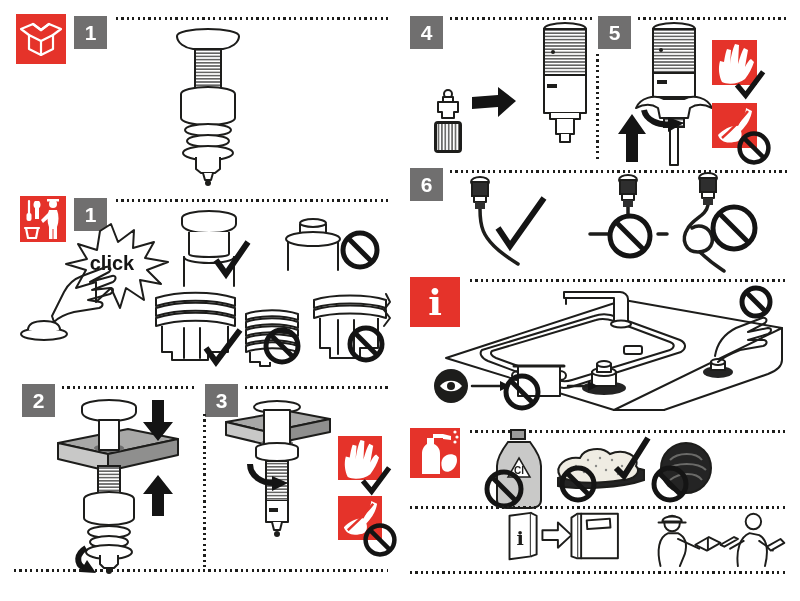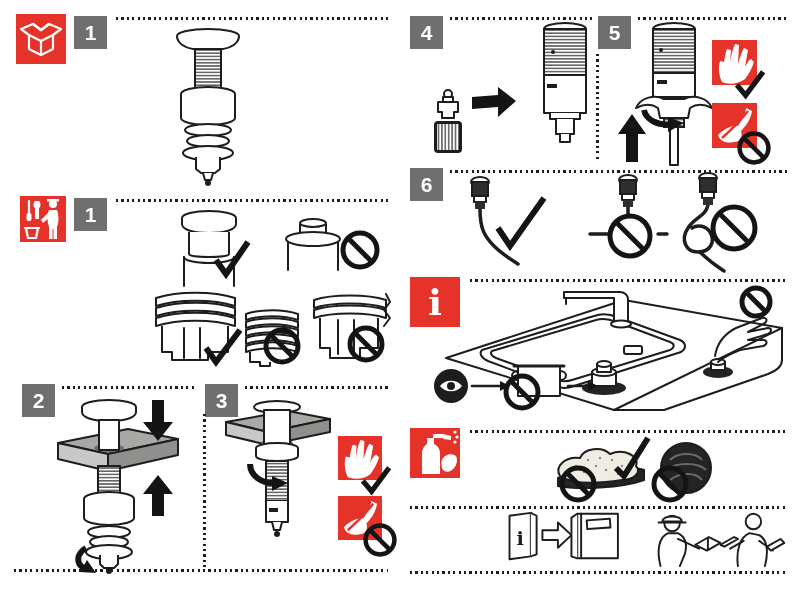--- a/index.html
+++ b/index.html
@@ -89,20 +89,29 @@
     <rect x="27" y="3" width="12" height="2.5" fill="#fff"></rect>
     <path fill="#fff" d="M29,14 L37,14 C39,19 39,26 37,31 L37,43 L33.5,43 L33.5,33 L32.5,33 L32.5,43 L29,43 L29,31 C27,26 27,19 29,14 Z"></path>
     <path fill="#fff" d="M29,16 L21,24 L23,27 L31,20 Z"></path>
   </svg>
 </div>
 <div class="abs badge" style="left:74px;top:198px;width:33px;height:33px;">
       <span>1</span>
     </div>
 <div class="abs dot-h" style="left:116px;top:199px;width:272px;"></div>
 
+<div class="abs" style="left:8px;top:218px;">
+  <svg width="170" height="132" viewBox="0 0 170 132">
+    <ellipse class="s" cx="36" cy="116" rx="23" ry="6"></ellipse>
+    <path class="s" d="M20,112 C20,106 26,103 36,103 C46,103 52,106 52,112"></path>
+    <polygon class="s" points="103,6 110,24 126,12 125,30 146,24 137,40 160,44 139,52 153,66 132,62 136,82 118,70 112,90 103,70 88,84 88,64 68,70 78,52 58,46 79,41 70,26 89,32 92,13"></polygon>
+    <text class="click-txt" x="104" y="52" text-anchor="middle">click</text>
+    <path class="sn" d="M44,98 L56,74 C60,66 66,61 74,58 L98,49 C102,48 104,51 101,54 L82,64 L104,58 C108,57 109,61 105,64 L84,72 L102,70 C106,70 106,74 102,76 L80,82 L92,84 C96,85 95,89 91,90 L66,94 C58,96 50,100 46,104 Z"></path>
+  </svg>
+</div>
 
 <div class="abs" style="left:168px;top:208px;">
   <svg width="84" height="80" viewBox="0 0 84 80">
     <path class="sn" d="M16,49 L16,78 M66,49 L66,78"></path>
     <path class="sn" d="M16,49 A25,6 0 0 0 66,49"></path>
     <ellipse class="s" cx="41" cy="10" rx="27" ry="7"></ellipse>
     <path class="s" d="M14,10 L14,16 C14,22 26,25 41,25 C56,25 68,22 68,16 L68,10"></path>
     <path class="s" d="M21,24 L21,46 C21,50 61,50 61,46 L61,24"></path>
     <path class="chk" d="M48,52 L58,66 L80,34"></path>
   </svg>
@@ -394,20 +403,30 @@
     <path fill="#fff" d="M12,46 L12,26 C12,21 14,18 17,16 L17,10 L23,10 L23,6 L33,6 L33,10 L24,10 L24,16 C28,18 30,21 30,26 L30,46 Z"></path>
     <path fill="#fff" d="M33,6 L41,8 L41,12 L33,11 Z"></path>
     <circle fill="#fff" cx="45" cy="4" r="1.6"></circle>
         <circle fill="#fff" cx="47" cy="9" r="1.6"></circle>
         <circle fill="#fff" cx="45" cy="14" r="1.6"></circle>
     <path fill="#fff" d="M33,30 C36,26 42,25 46,28 C48,32 47,38 42,42 C38,45 33,44 32,40 C31,36 31,33 33,30 Z"></path>
   </svg>
 </div>
 <div class="abs dot-h" style="left:470px;top:430px;width:318px;"></div>
 
+<div class="abs" style="left:480px;top:430px;">
+  <svg width="78" height="80" viewBox="0 0 78 80">
+    <rect x="31" y="0" width="14" height="9" style="fill:#9b9b9a;stroke:#1d1d1b;stroke-width:2"></rect>
+    <path d="M28,12 C22,20 17,28 17,36 L17,70 C17,75 21,78 27,78 L51,78 C57,78 61,75 61,70 L61,36 C61,28 56,20 50,12 Z" style="fill:#c9c9c8;stroke:#1d1d1b;stroke-width:2"></path>
+    <polygon points="39,28 50,47 28,47" style="fill:#fff;stroke:#1d1d1b;stroke-width:1.5"></polygon>
+    <text class="cl-txt" x="39" y="44" text-anchor="middle">Cl</text>
+    <circle class="no-c" cx="24" cy="59" r="17"></circle>
+    <line class="no-c" x1="12" y1="47" x2="36" y2="71"></line>
+  </svg>
+</div>
 <div class="abs" style="left:550px;top:430px;">
   <svg width="105" height="72" viewBox="0 0 105 72">
     <path d="M8,48 C30,40 78,34 94,40 L94,50 C72,58 28,60 8,56 Z" style="fill:#242424;stroke:#1d1d1b;stroke-width:2"></path>
     <path d="M10,46 C4,36 16,26 30,28 C34,18 52,16 60,24 C74,18 90,26 86,36 C92,42 84,50 72,50 C46,54 22,54 10,46 Z" style="fill:#efece3;stroke:#1d1d1b;stroke-width:2"></path>
     <g fill="#8a8a88">
       <circle cx="26" cy="36" r="1.2"></circle>
           <circle cx="38" cy="30" r="1.2"></circle>
           <circle cx="50" cy="28" r="1.2"></circle>
       <circle cx="62" cy="30" r="1.2"></circle>
           <circle cx="72" cy="36" r="1.2"></circle>

